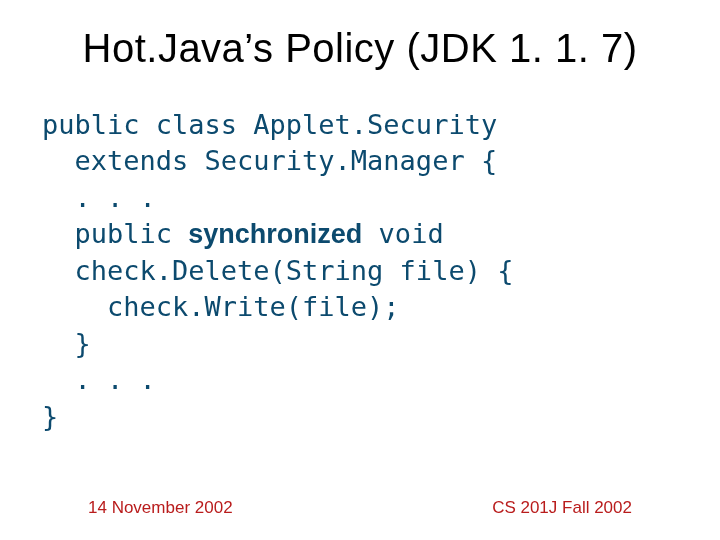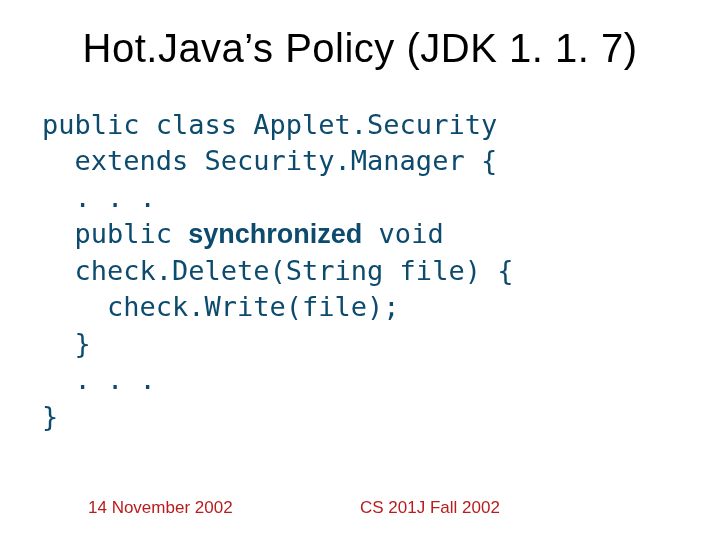--- a/index.html
+++ b/index.html
@@ -36,21 +36,21 @@
     left: 0;
     width: 640px;
     padding: 0 48px;
     display: flex;
     justify-content: space-between;
     font-size: 17px;
     color: #b91c1c;
     margin-left: 40px;
   }
   .footer .left { flex: 1; text-align: left; }
-  .footer .center { flex: 1; text-align: left; }
+  .footer .center { flex: 1; text-align: right; }
   .footer .right { flex: 1; text-align: right; }
 </style>
 </head>
 <body>
 
 <div class="slide">
   <h1 class="title">Hot.Java’s Policy (JDK 1. 1. 7)</h1>
 
   <div class="code"><span>public class Applet.Security</span>
 <span>  extends Security.Manager {</span>

